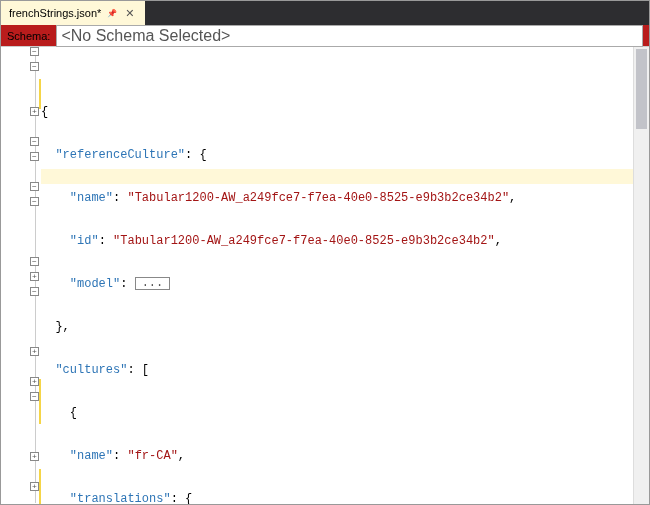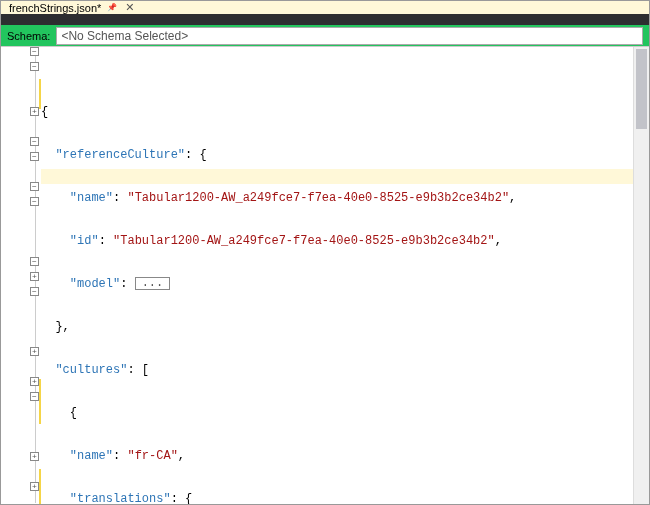--- a/index.html
+++ b/index.html
@@ -10,21 +10,20 @@
     width: 650px;
     height: 505px;
     overflow: hidden;
     border: 1px solid #999;
   }
   .tabs {
     display: flex;
     background: #2d2d30;
     height: 24px;
     align-items: stretch;
-    flex-direction: column;
   }
   .tab {
     display: flex;
     align-items: center;
     padding: 0 8px;
     font-family: 'Segoe UI', sans-serif;
     font-size: 11px;
     cursor: pointer;
     gap: 6px;
     color: #ccc;
@@ -38,33 +37,33 @@
     color: #666;
   }
   .tab .close {
     font-size: 11px;
     color: #555;
     padding: 0 2px;
   }
   .schema-bar {
     display: flex;
     align-items: center;
-    background: #22c55e;
+    background: #b91c1c;
     border-bottom: 1px solid #ccc;
     height: 22px;
     padding: 0 6px;
     font-family: 'Segoe UI', sans-serif;
     font-size: 11px;
     gap: 6px;
   }
   .schema-select {
     flex: 1;
     border: 1px solid #aaa;
     background: #fff;
-    font-size: 12px;
+    font-size: 16px;
     padding: 1px 4px;
     color: #555;
     font-family: 'Segoe UI', sans-serif;
   }
   .editor-area {
     display: flex;
     height: calc(100% - 46px);
     overflow: hidden;
   }
   .gutter {

